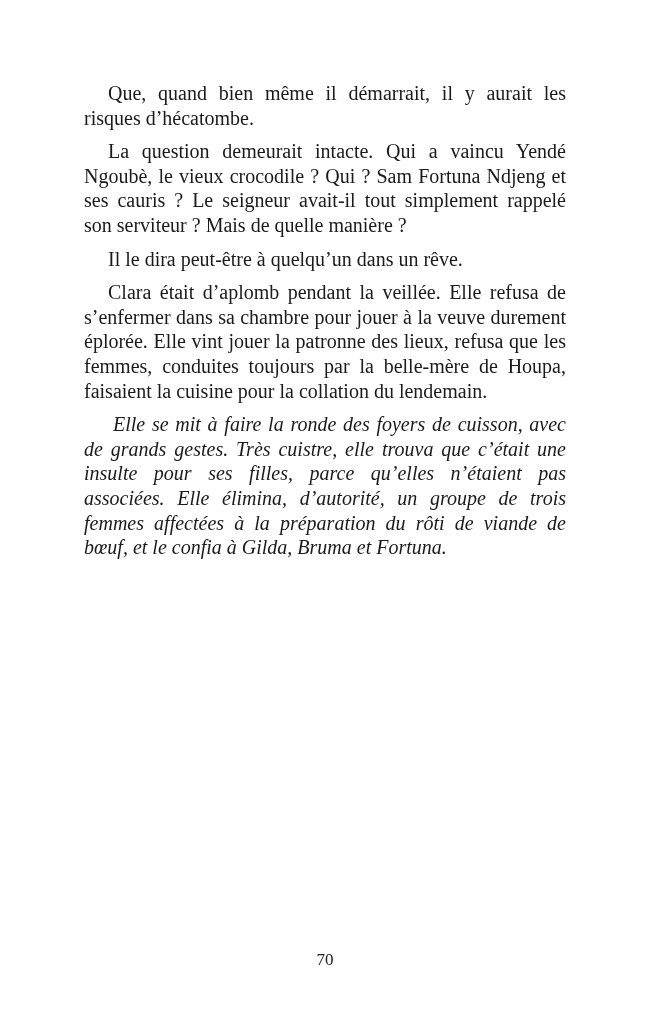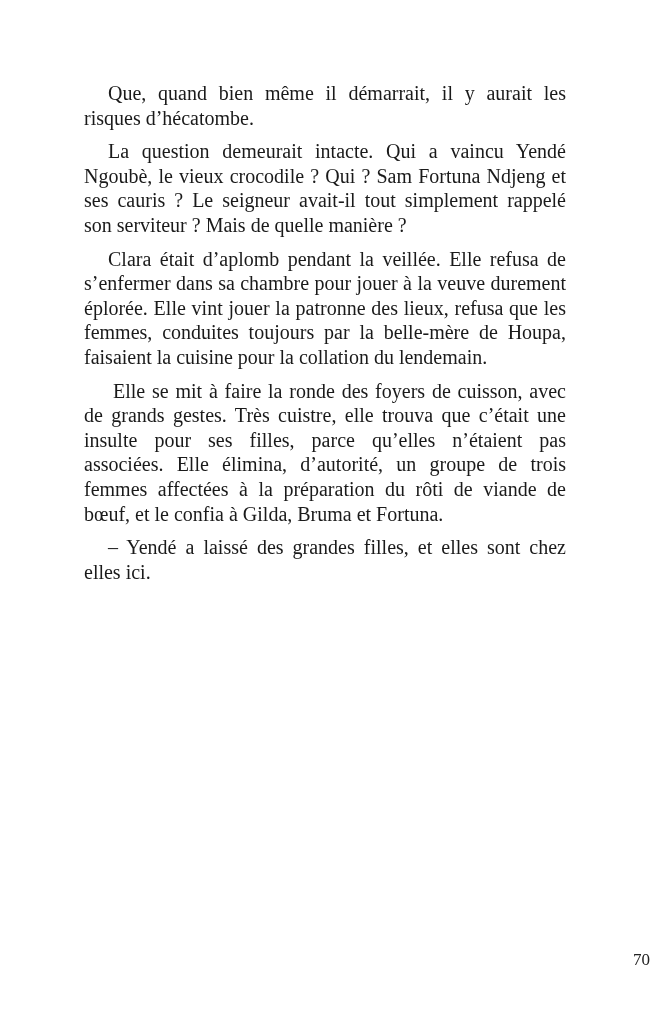--- a/index.html
+++ b/index.html
@@ -24,35 +24,36 @@
     .para {
       margin: 0 0 9px 0;
       font-size: 20px;
       line-height: 24.6px;
       text-align: justify;
       text-indent: 24px;
       hyphens: manual;
     }
     .para.extra-indent {
       text-indent: 29px;
+      font-style: italic;
     }
     .page-number {
       position: absolute;
       top: 950px;
       left: 0;
       width: 650px;
-      text-align: right;
+      text-align: center;
       font-size: 17px;
       color: #222;
     }
   </style>
 </head>
 <body>
 
 <div class="page">
   <p class="para">Que, quand bien même il démarrait, il y aurait les risques d’hécatombe.</p>
   <p class="para">La question demeurait intacte. Qui a vaincu Yendé Ngoubè, le vieux crocodile ? Qui ? Sam Fortuna Ndjeng et ses cauris ? Le seigneur avait-il tout simplement rappelé son serviteur ? Mais de quelle manière ?</p>
+  <p class="para">Il le dira peut-être à quelqu’un dans un rêve.</p>
   <p class="para">Clara était d’aplomb pendant la veillée. Elle refusa de s’enfermer dans sa chambre pour jouer à la veuve durement éplorée. Elle vint jouer la patronne des lieux, refusa que les femmes, conduites toujours par la belle-mère de Houpa, faisaient la cuisine pour la collation du lendemain.</p>
   <p class="para extra-indent">Elle se mit à faire la ronde des foyers de cuisson, avec de grands gestes. Très cuistre, elle trouva que c’était une insulte pour ses filles, parce qu’elles n’étaient pas associées. Elle élimina, d’autorité, un groupe de trois femmes affectées à la préparation du rôti de viande de bœuf, et le confia à Gilda, Bruma et Fortuna.</p>
-  <p class="para">– Yendé a laissé des grandes filles, et elles sont chez elles ici.</p>
 </div>
 
 <div class="page-number">70</div>
 
 </body></html>

